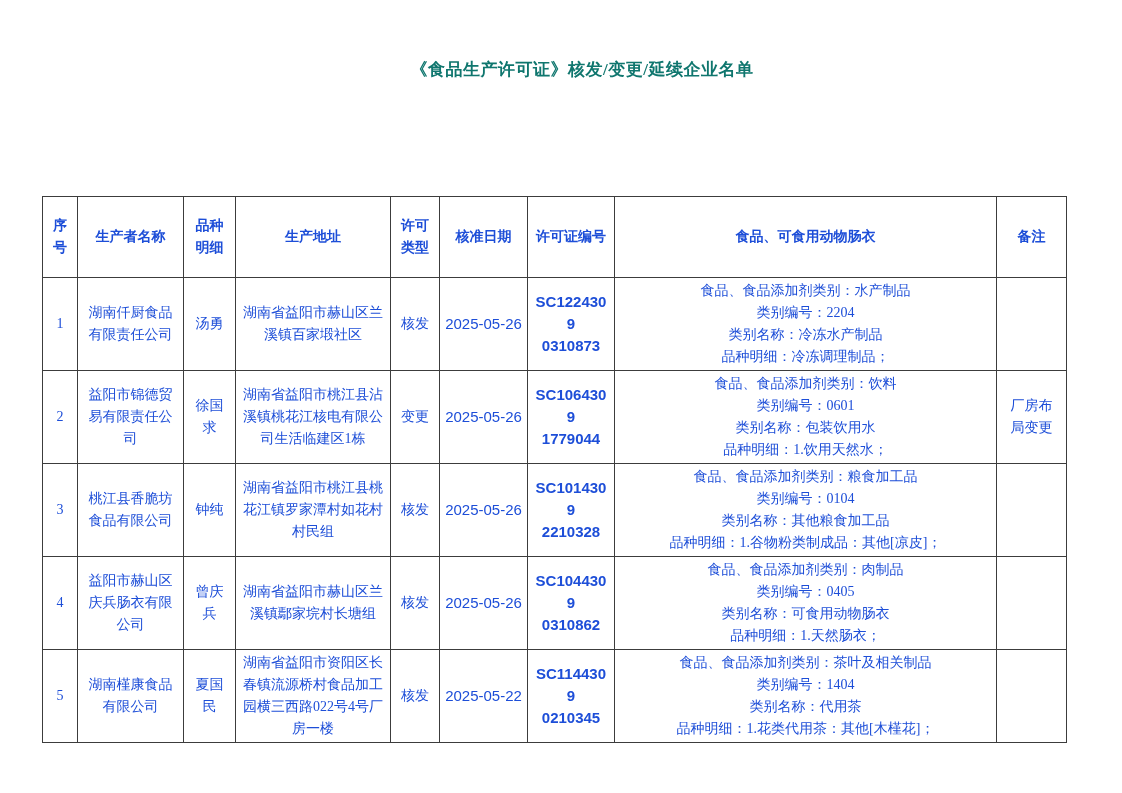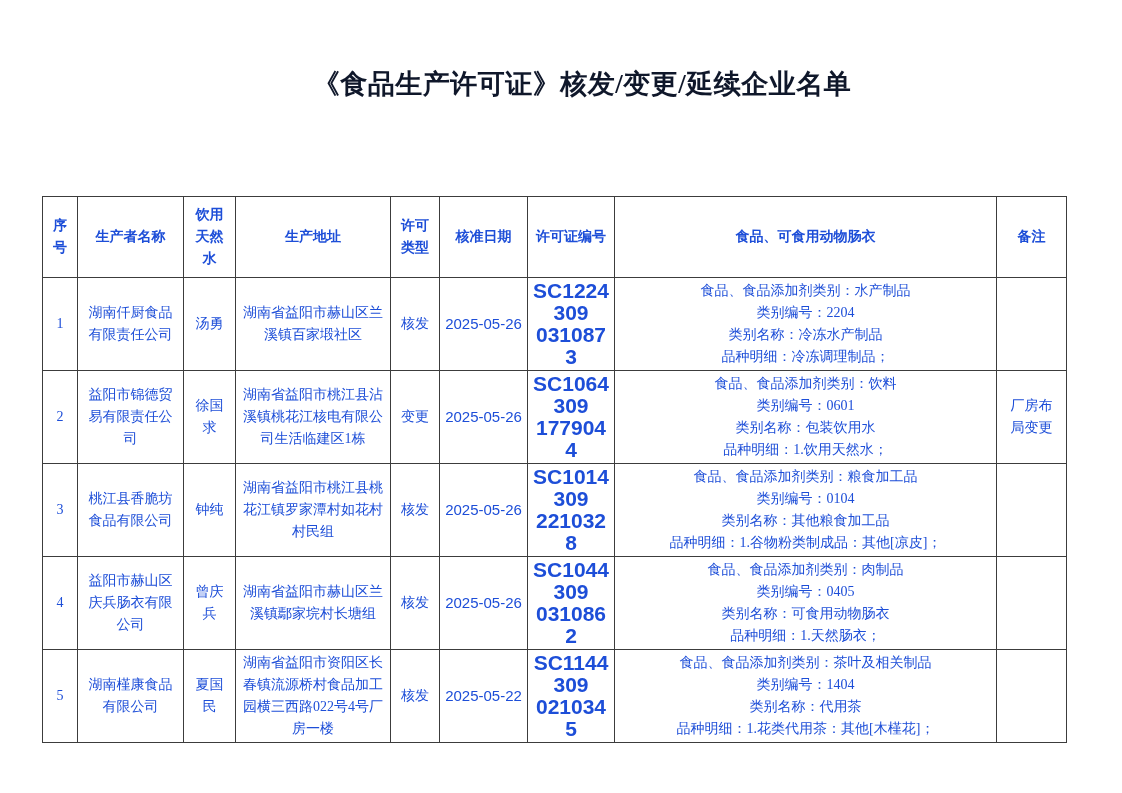--- a/index.html
+++ b/index.html
@@ -14,28 +14,28 @@
     overflow: hidden;
   }
   .page {
     position: relative;
     width: 1122px;
     height: 793px;
     background: #ffffff;
   }
   .doc-title {
     position: absolute;
-    top: 66px;
+    top: 58px;
     left: 42px;
     right: 0;
     text-align: center;
-    font-size: 27px;
+    font-size: 17px;
     font-weight: bold;
     letter-spacing: 0.5px;
-    color: #0f172a;
+    color: #0f766e;
   }
   table.license-table {
     position: absolute;
     left: 42px;
     top: 196px;
     width: 1024px;
     border-collapse: collapse;
     table-layout: fixed;
     font-size: 14px;
     color: #1d4ed8;
@@ -61,21 +61,21 @@
   td.cell-address { padding: 2px 9px; }
   td.cell-date {
     font-family: "Liberation Sans", sans-serif;
     font-weight: normal;
     font-size: 15px;
     letter-spacing: 0;
   }
   td.cell-license-no {
     font-family: "Liberation Sans", sans-serif;
     font-weight: bold;
-    font-size: 21px;
+    font-size: 15px;
     white-space: pre-line;
     line-height: 21px;
   }
   td.cell-category {
     text-align: left;
     white-space: pre-line;
     line-height: 21px;
     padding: 3px 8px;
     font-size: 14px;
     margin-left: 40px;
@@ -102,21 +102,21 @@
       <col style="width:49px">
       <col style="width:88px">
       <col style="width:87px">
       <col style="width:382px">
       <col style="width:70px">
     </colgroup>
     <tbody>
       <tr>
         <th>序号</th>
         <th>生产者名称</th>
-        <th>饮用天然水</th>
+        <th>品种明细</th>
         <th>生产地址</th>
         <th>许可类型</th>
         <th>核准日期</th>
         <th>许可证编号</th>
         <th>食品、可食用动物肠衣</th>
         <th>备注</th>
       </tr>
 
       <tr class="data-row">
         <td class="cell-seq">1</td>

